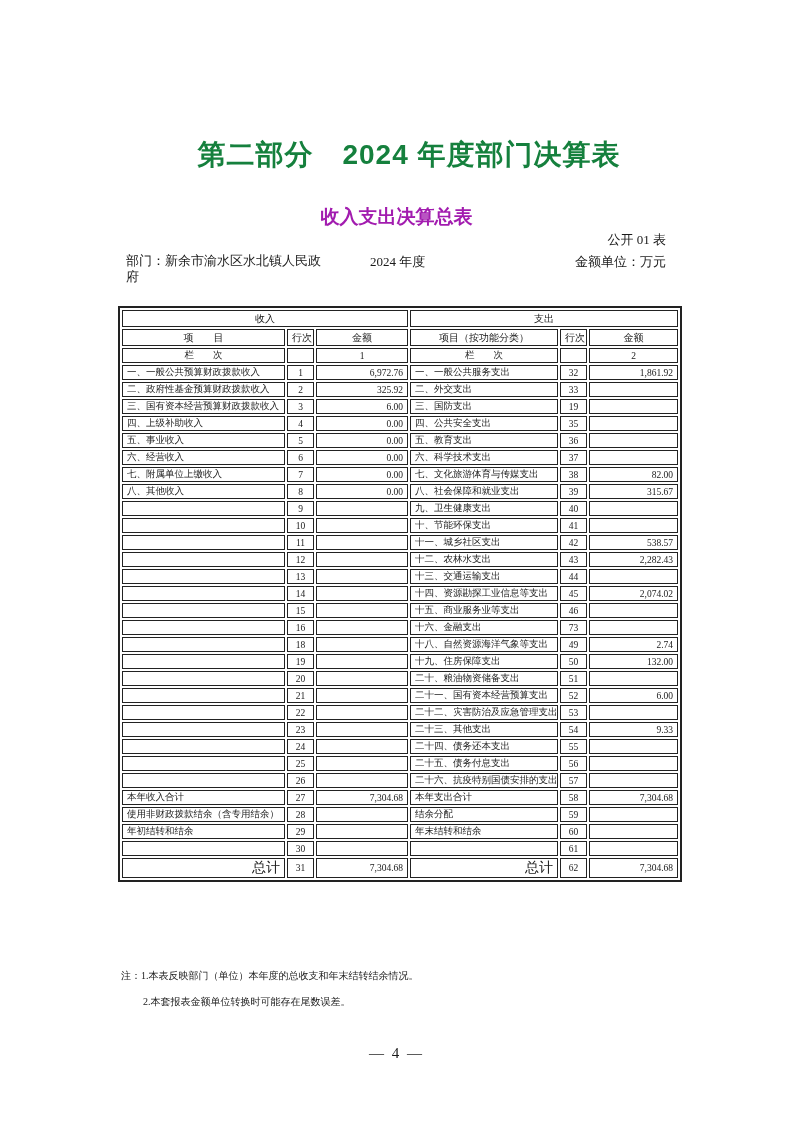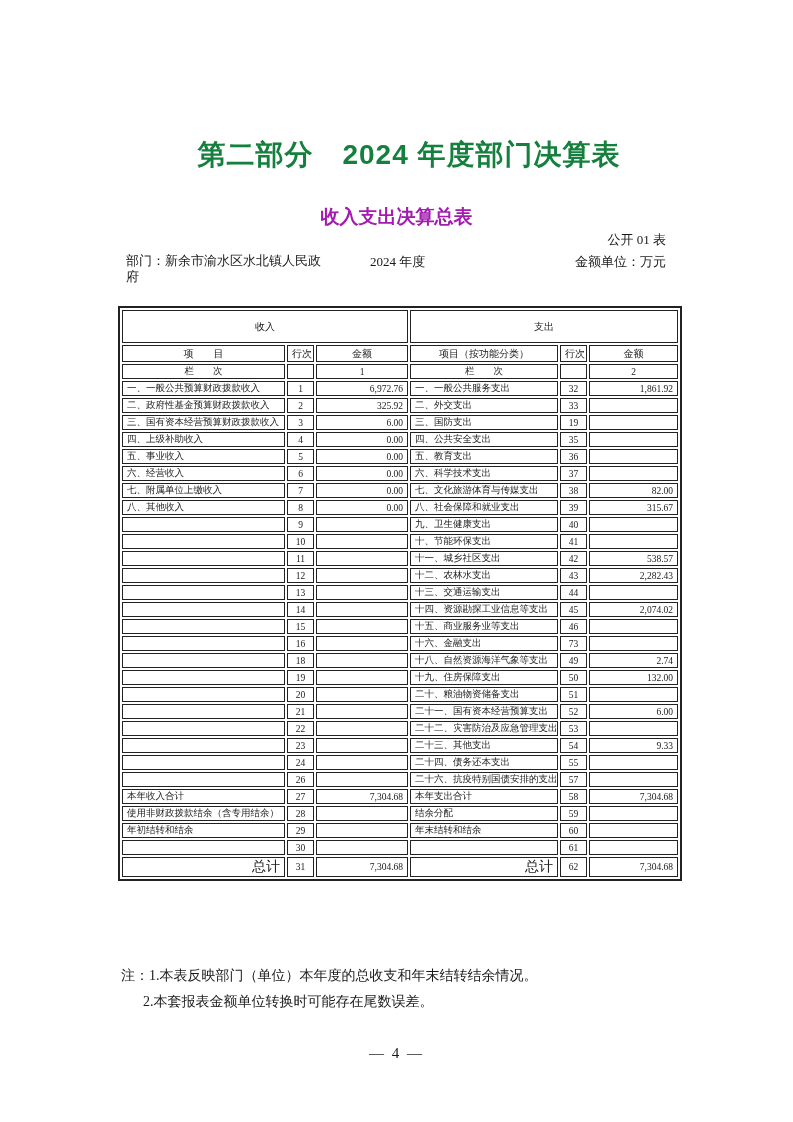--- a/index.html
+++ b/index.html
@@ -65,33 +65,33 @@
   table.budget td, table.budget th {
     border:1px solid #222;
     padding:0 4px;
     height:15px;
     vertical-align:middle;
     font-weight:normal;
     overflow:hidden;
     white-space:nowrap;
     color:#1a1a1a;
   }
-  table.budget tr.sec th { height:33px; text-align:center; font-size:10px; }
+  table.budget tr.sec th { height:17px; text-align:center; font-size:10px; }
   table.budget tr.head th { height:17px; text-align:center; font-size:10px; }
   td.item { text-align:left; }
   td.line { text-align:center; }
   td.amt  { text-align:right; }
   td.center { text-align:center; }
   td.indent { padding-left:15px; }
   td.total { text-align:right; font-weight:bold; font-size:14px; }
 
   .notes {
     position:absolute;
     top:969px; left:121px; width:556px;
-    font-size:14px;
+    font-size:10px;
     line-height:13px;
   }
   .note-2 { margin-top:13px; margin-left:22px; }
   .page-number {
     position:absolute;
     top:1045px; left:0; right:0;
     text-align:center;
     font-size:15px;
     letter-spacing:2px;
   }
@@ -321,20 +321,28 @@
         <tr>
           <td class="item"></td>
           <td class="line">24</td>
           <td class="amt"></td>
           <td class="item">二十四、债务还本支出</td>
           <td class="line">55</td>
           <td class="amt"></td>
         </tr>
         <tr>
           <td class="item"></td>
+          <td class="line">25</td>
+          <td class="amt"></td>
+          <td class="item">二十五、债务付息支出</td>
+          <td class="line">56</td>
+          <td class="amt"></td>
+        </tr>
+        <tr>
+          <td class="item"></td>
           <td class="line">26</td>
           <td class="amt"></td>
           <td class="item">二十六、抗疫特别国债安排的支出</td>
           <td class="line">57</td>
           <td class="amt"></td>
         </tr>
         <tr>
           <td class="item">本年收入合计</td>
           <td class="line">27</td>
           <td class="amt">7,304.68</td>

